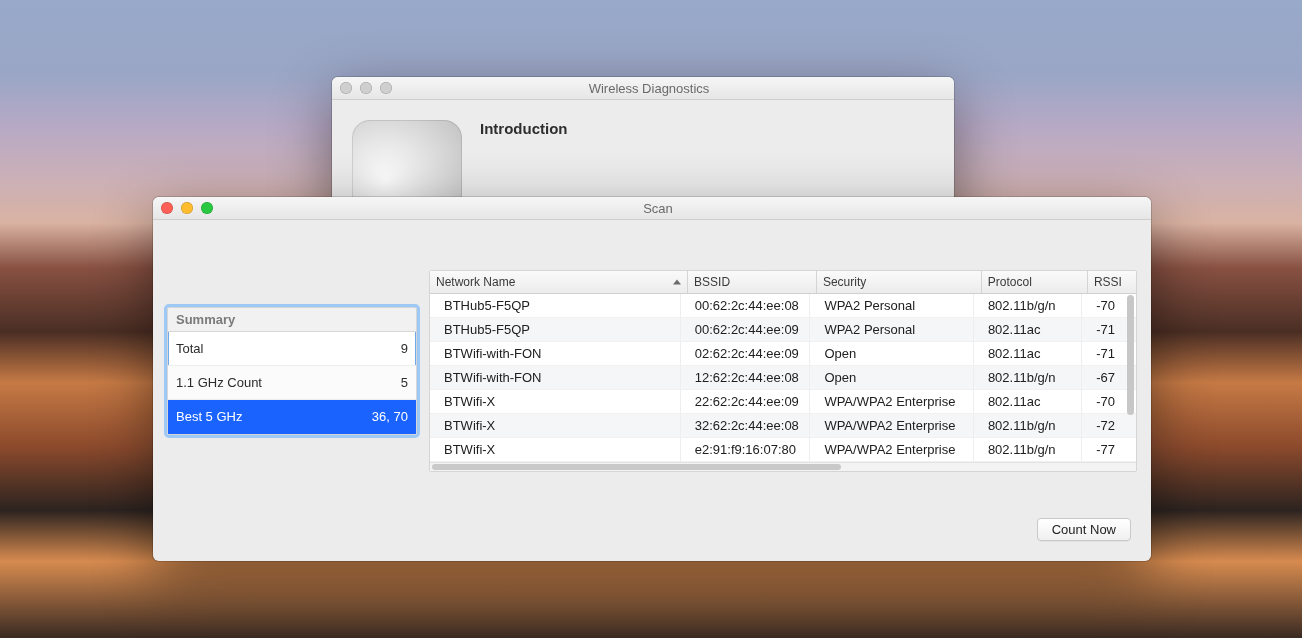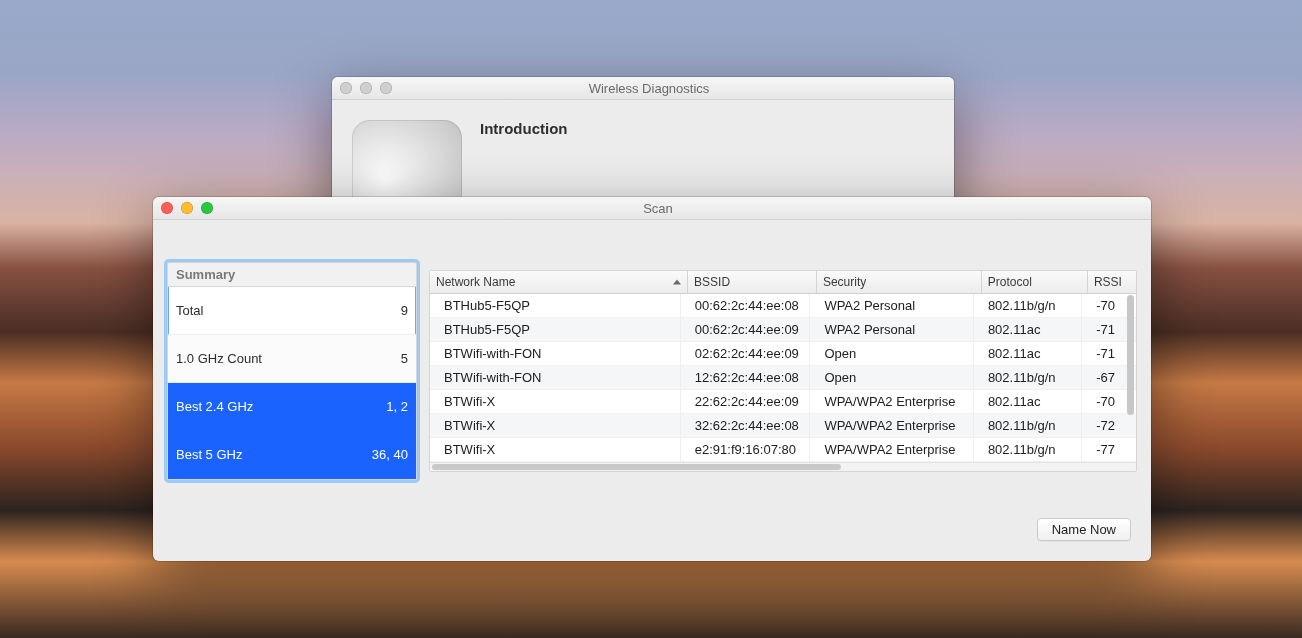--- a/index.html
+++ b/index.html
@@ -129,21 +129,21 @@
     background: #f1f1f1;
     border-bottom: 1px solid #d7d7d7;
     padding: 4px 8px;
     font-weight: 700;
     color: #7a7a7a;
   }
   .summary-rows {}
   .srow {
     display: flex;
     justify-content: space-between;
-    padding: 16px 8px;
+    padding: 9px 8px;
     border-bottom: 1px solid #ededed;
     color: #2c2c2c;
   }
   .srow:nth-child(even){ background:#fbfbfb; }
   .srow.sel {
     background: #1a63ff;
     color: #fff;
     border-bottom-color: #1a63ff;
   }
   .srow .v { color: inherit; }
@@ -272,30 +272,26 @@
     <div class="panes">
 
       <div class="summary">
         <div class="summary-hdr">Summary</div>
         <div class="summary-rows" id="summary-rows">
             <div class="srow">
               <span>Total</span>
               <span class="v">9</span>
             </div>
             <div class="srow">
-              <span>1.0 GHz Count</span>
+              <span>1.1 GHz Count</span>
               <span class="v">5</span>
-            </div>
-            <div class="srow sel">
-              <span>Best 2.4 GHz</span>
-              <span class="v">1, 2</span>
             </div>
             <div class="srow sel">
               <span>Best 5 GHz</span>
-              <span class="v">36, 40</span>
+              <span class="v">36, 70</span>
             </div>
           </div>
       </div>
 
       <div class="tablewrap">
         <div class="thead">
           <div class="th w-name sort">Network Name</div>
           <div class="th w-bssid">BSSID</div>
           <div class="th w-sec">Security</div>
           <div class="th w-prot">Protocol</div>
@@ -356,16 +352,16 @@
             <div class="thumb"></div>
           </div>
         <div class="vscroll">
             <div class="thumb"></div>
           </div>
       </div>
 
     </div>
 
     <div class="footer">
-      <button class="mac-btn">Name Now</button>
+      <button class="mac-btn">Count Now</button>
     </div>
   </div>
 </div>
 
 </body></html>

